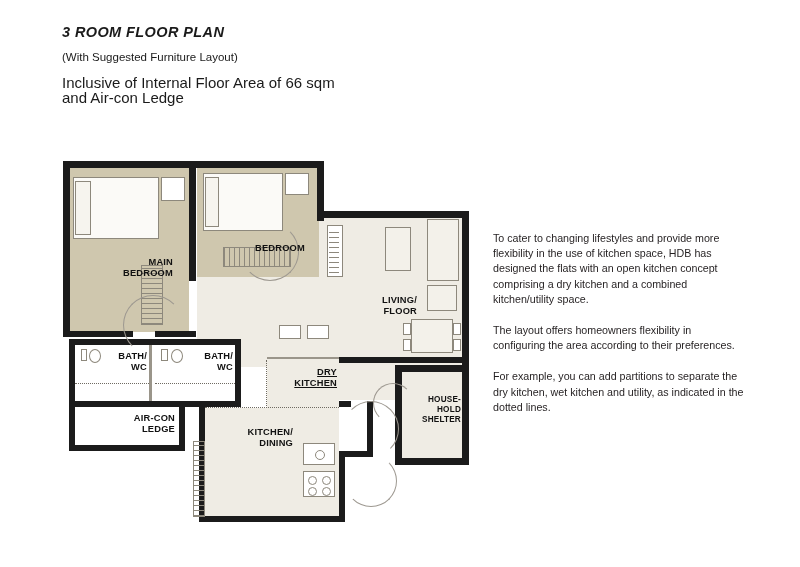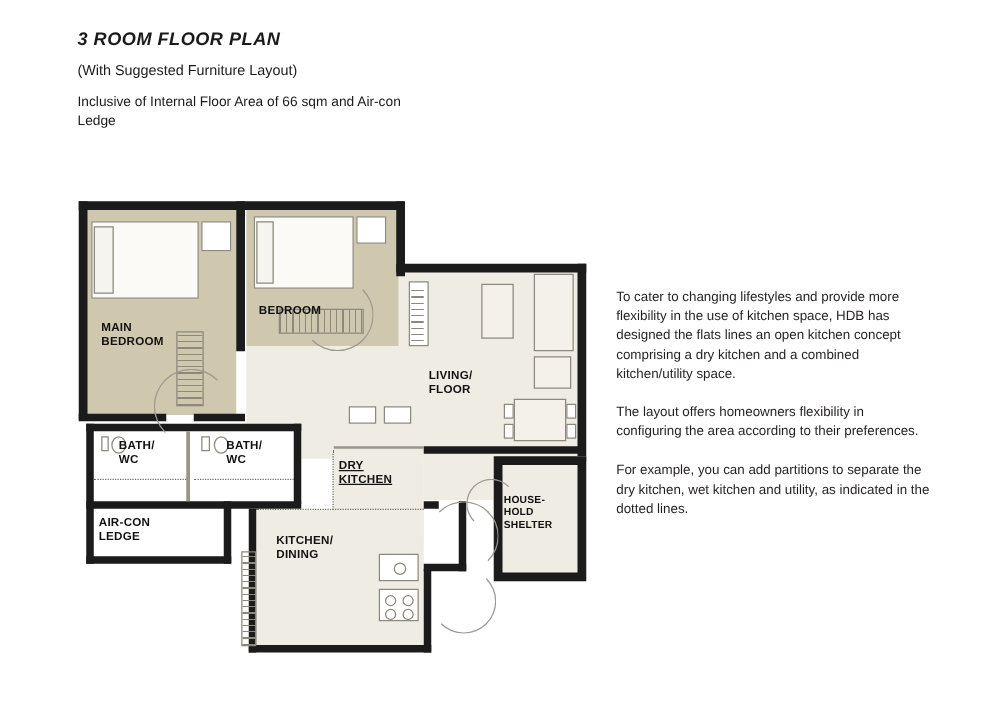--- a/index.html
+++ b/index.html
@@ -32,21 +32,21 @@
   }
   #subtitle {
     font-size: 11.5px;
     margin: 0 0 12px 0;
   }
   #area-line {
     font-size: 12.5px;
     margin: 0 0 11px 0;
   }
   #inclusive {
-    font-size: 11px;
+    font-size: 15px;
     line-height: 15px;
     margin: 0;
     max-width: 280px;
   }
 
   
   #notes {
     position: absolute;
     left: 493px;
     top: 231px;
@@ -80,21 +80,21 @@
   }
   .room-white {
     position: absolute;
     background: #ffffff;
   }
   .lbl {
     position: absolute;
     font-size: 9.3px;
     font-weight: bold;
     line-height: 11.4px;
-    text-align: left;
+    text-align: right;
     color: #111;
     letter-spacing: 0.2px;
   }
   .lbl.small { font-size: 8.2px; line-height: 10px; }
   .thin {
     position: absolute;
     background: #9a958a;
   }
   .dotted-v {
     position: absolute;
@@ -155,21 +155,21 @@
 </head>
 <body>
 
 <div id="header">
   <h1 id="title">3 ROOM FLOOR PLAN</h1>
   <p id="subtitle">(With Suggested Furniture Layout)</p>
   <p id="inclusive">Inclusive of Internal Floor Area of 66 sqm and Air-con Ledge</p>
 </div>
 
 <div id="notes">
-  <p>To cater to changing lifestyles and provide more flexibility in the use of kitchen space, HDB has designed the flats lines an open kitchen concept comprising a dry kitchen and a combined kitchen/utility space.</p>
+  <p>To cater to changing lifestyles and provide more flexibility in the use of kitchen space, HDB has designed the flats with an open kitchen concept comprising a dry kitchen and a combined kitchen/utility space.</p>
   <p>The layout offers homeowners flexibility in configuring the area according to their preferences.</p>
   <p>For example, you can add partitions to separate the dry kitchen, wet kitchen and utility, as indicated in the dotted lines.</p>
 </div>
 
 <div id="plan">
 
   <div class="room-beige" style="left:12px; top:12px; width:122px; height:165px;"></div>
 
   <div class="room-beige" style="left:142px; top:12px; width:122px; height:110px;"></div>
 

